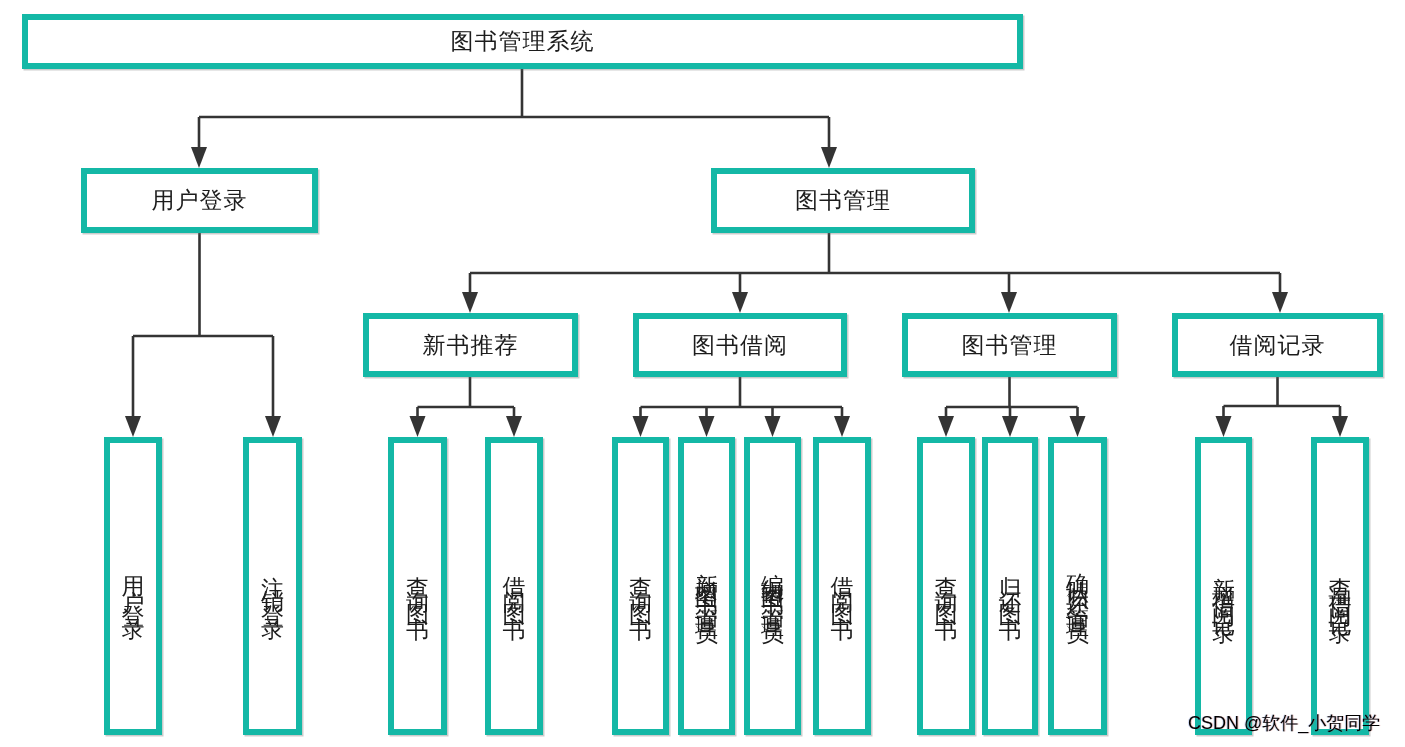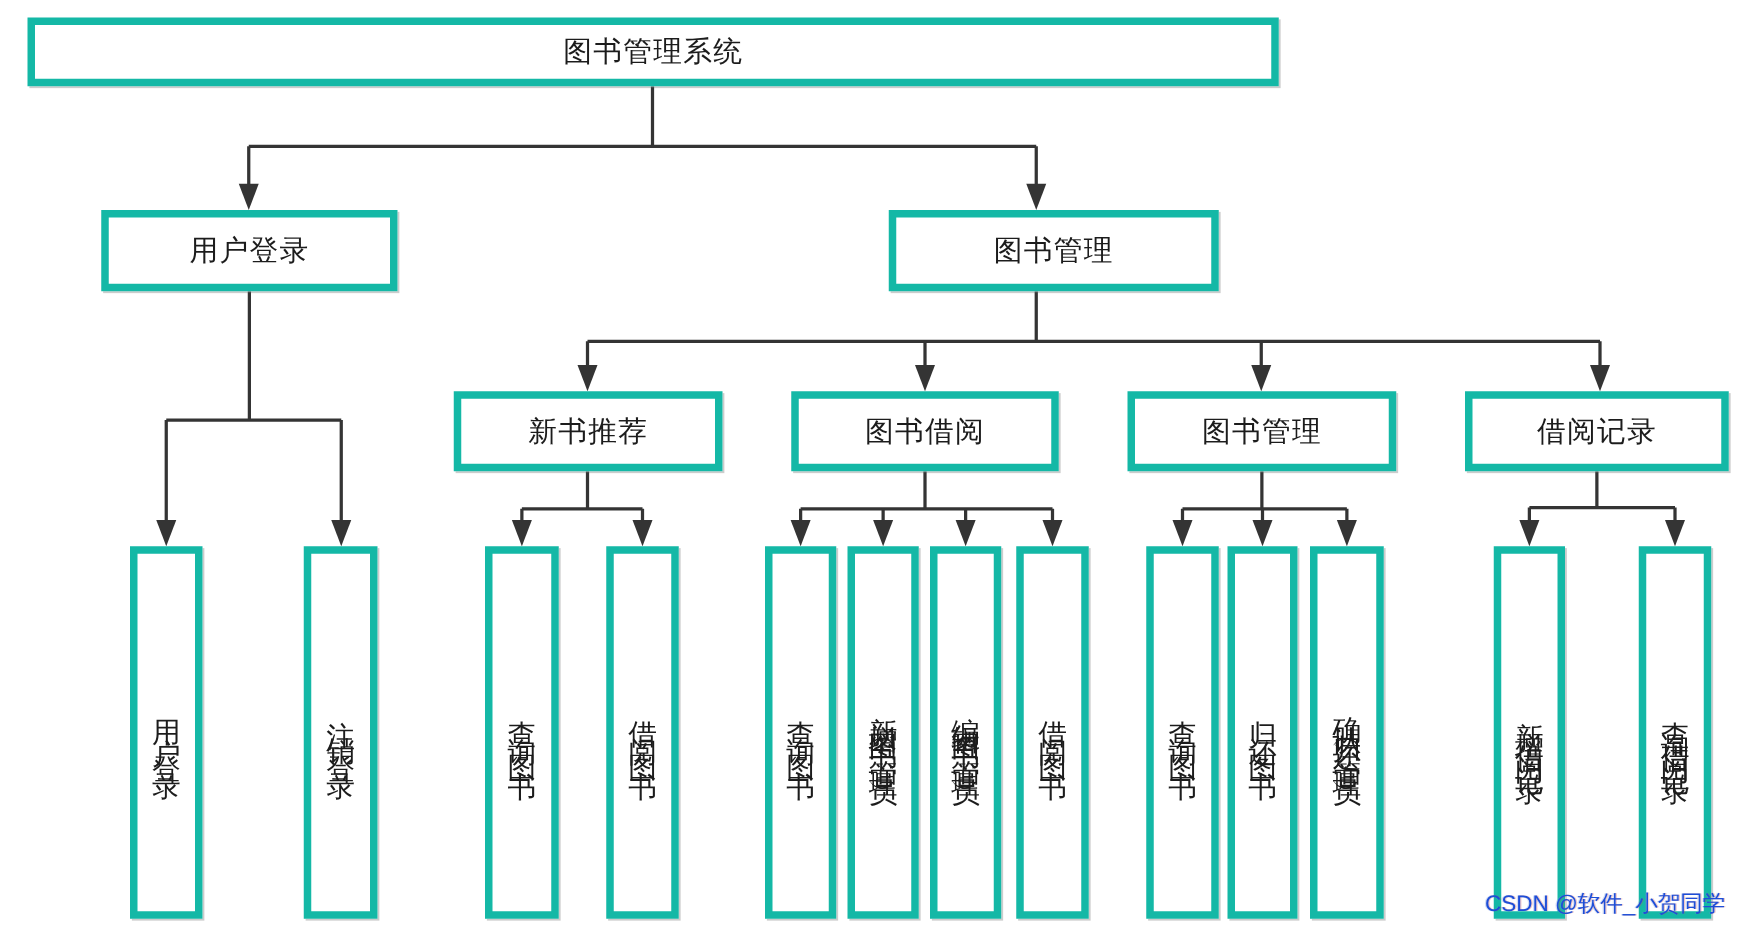--- a/index.html
+++ b/index.html
@@ -20,21 +20,21 @@
   }
   .node.h { font-size:23px; letter-spacing:1px; white-space:nowrap; }
   .node.v span {
     writing-mode:vertical-rl; text-orientation:mixed;
     font-size:23px; line-height:1; letter-spacing:14px;
   }
   .node.v.mid span { letter-spacing:9px; }
   .node.v.long span { letter-spacing:7px; }
   .watermark {
     position:absolute; left:1188px; top:711px; width:210px;
-    font-size:18px; color:#1d4ed8; white-space:nowrap;
+    font-size:18px; color:#000000; white-space:nowrap;
     text-shadow:1px 0 rgba(205,80,80,0.30), -1px 0 rgba(110,140,220,0.30);
   }
 </style>
 </head>
 <body>
 
 <div class="stage">
 
   <svg class="wires" viewBox="0 0 1405 747" aria-hidden="true">
 

